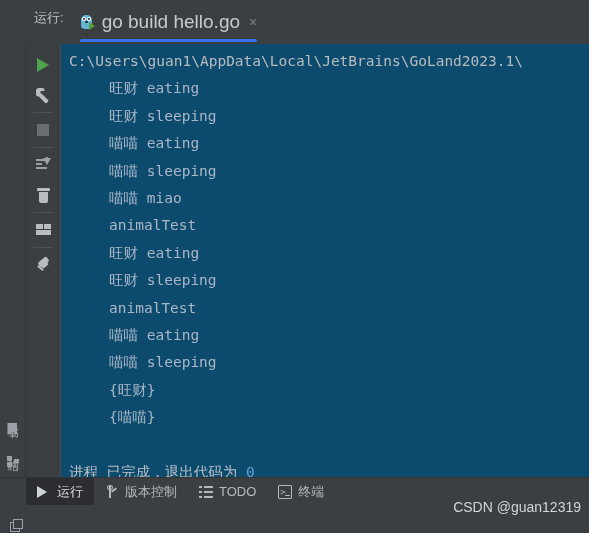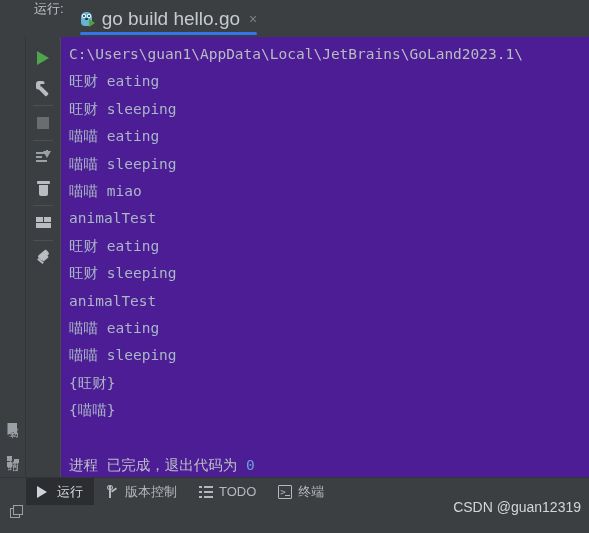--- a/index.html
+++ b/index.html
@@ -20,25 +20,25 @@
   #app {
     position: absolute;
     inset: 0;
     display: flex;
     flex-direction: column;
     background: #3c3f41;
   }
 
   
   .header {
-    height: 37px;
+    height: 44px;
     min-height: 36px;
     background: #3c3f41;
     display: flex;
-    align-items: flex-start;
+    align-items: center;
     position: relative;
     border-radius: 11px;
   }
   .header-gutter {
     width: 26px;
     height: 100%;
     background: #3c3f41;
   }
   .header-label {
     font-size: 13px;
@@ -306,21 +306,21 @@
     position: absolute; left: 1px; top: 9px;
     width: 7px; height: 2px;
     background: #b9bdc1;
     transform: rotate(40deg);
   }
 
   
   .console-wrap {
     flex: 1;
     min-width: 0;
-    background: #4c1d95;
+    background: #0c4a6e;
     display: flex;
     overflow: hidden;
     position: relative;
     justify-content: flex-end;
   }
   .console-edge {
     width: 1px;
     background: #4a4d50;
     flex: none;
   }
@@ -329,21 +329,21 @@
     min-width: 0;
     padding: 4px 0 0 8px;
     font-family: "DejaVu Sans Mono", "Liberation Mono", monospace;
     font-size: 14.5px;
     line-height: 27.4px;
     white-space: pre;
     overflow: hidden;
     color: #bcc0c4;
   }
   .console .path { color: #b8bcc0; }
-  .console .hl { color: #a9b7c6; }
+  .console .hl { color: #a9b7c6; margin-left: 40px; }
   .console .blank { height: 27.4px; }
   .console .num { color: #6aa0d8; }
 
   
   .bottom-bar {
     height: 28px;
     min-height: 28px;
     background: #3c3f41;
     border-top: 1px solid #323436;
     display: flex;
@@ -391,21 +391,21 @@
 
   .ic-services .circ { position: absolute; left: 0; top: 0; width: 14px; height: 14px; border-radius: 50%; background: #c9ced4; }
   .ic-services .tri { position: absolute; left: 5px; top: 4px; width: 0; height: 0; border-left: 5px solid #3c3f41; border-top: 3px solid transparent; border-bottom: 3px solid transparent; }
 
   
   .status-bar {
     height: 28px;
     min-height: 28px;
     background: #3c3f41;
     display: flex;
-    align-items: flex-start;
+    align-items: flex-end;
     position: relative;
     padding-left: 10px;
     box-sizing: border-box;
   }
   .ic-window {
     width: 14px; height: 14px;
     position: relative;
     flex: none;
   }
   .ic-window .b {

